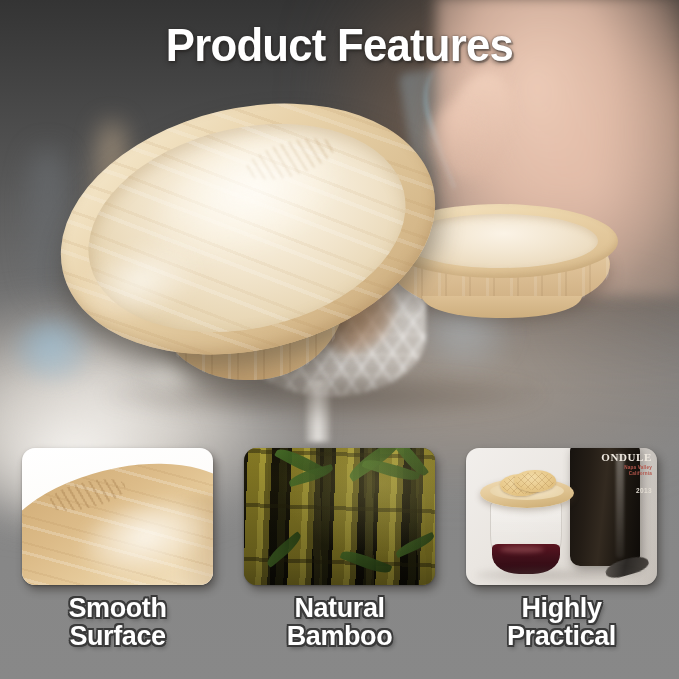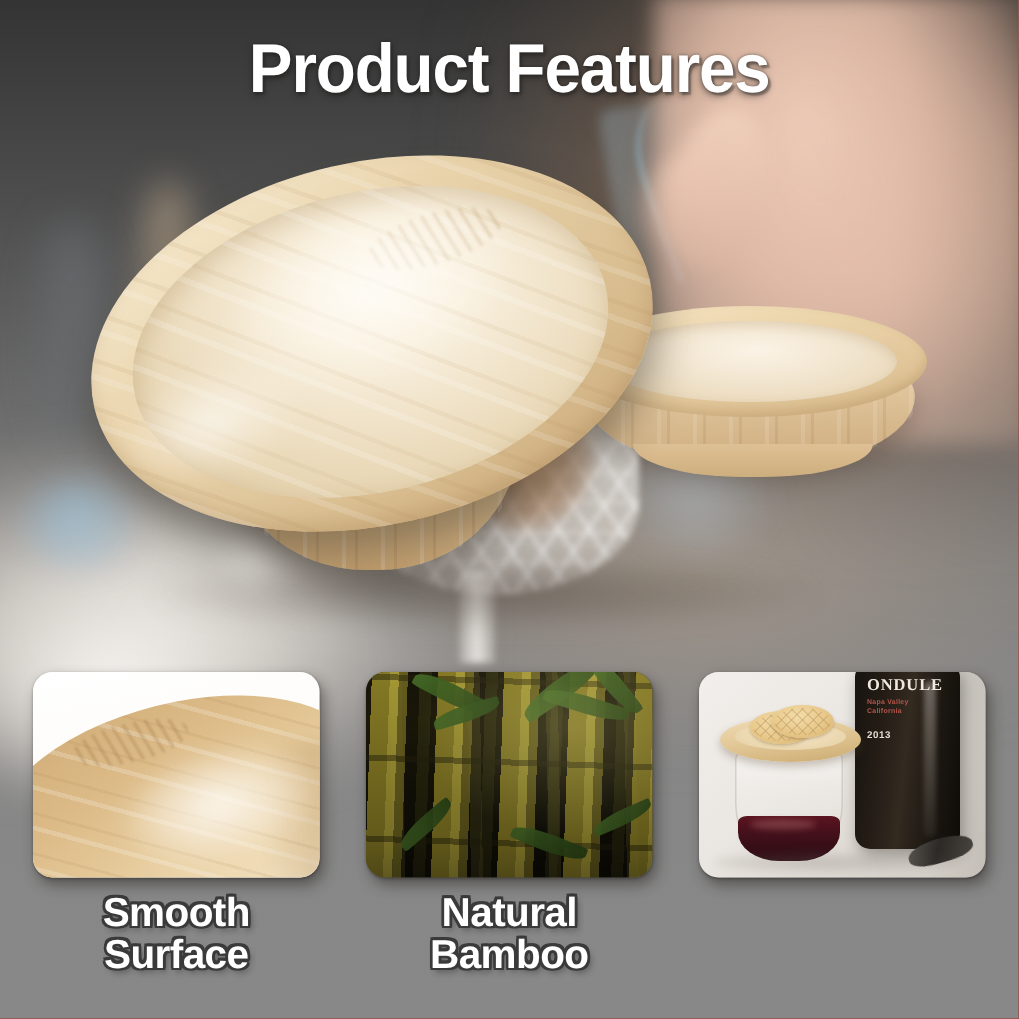--- a/index.html
+++ b/index.html
@@ -662,24 +662,24 @@
     left: 150px;
     top: 6px;
     width: 8px;
     height: 104px;
     border-radius: 4px;
     background: linear-gradient(180deg, rgba(216,210,202,0.40), rgba(160,154,148,0.10));
     filter: blur(1.6px);
   }
   .th-practical .bottle-label {
     position: absolute;
-    left: 112px;
+    left: 124px;
     top: 4px;
     width: 62px;
-    text-align: left;
+    text-align: right;
     line-height: 1;
   }
   .th-practical .bl-brand {
     font-size: 11px;
     font-weight: 700;
     letter-spacing: .6px;
     color: #efe9e0;
     font-family: "Liberation Serif", serif;
   }
   .th-practical .bl-sub {
@@ -932,16 +932,18 @@
         <div class="glass-cup"></div>
         <div class="wine"></div>
         <div class="wine-sheen"></div>
         <div class="lid"></div>
         <div class="lid-inner"></div>
         <div class="cracker c1"></div>
         <div class="cracker c2"></div>
         <div class="opener"></div>
         <div class="table-shadow"></div>
       </div>
+      <div class="caption">Highly
+Practical</div>
     </div>
 
   </div>
 </div>
 
 </body></html>

